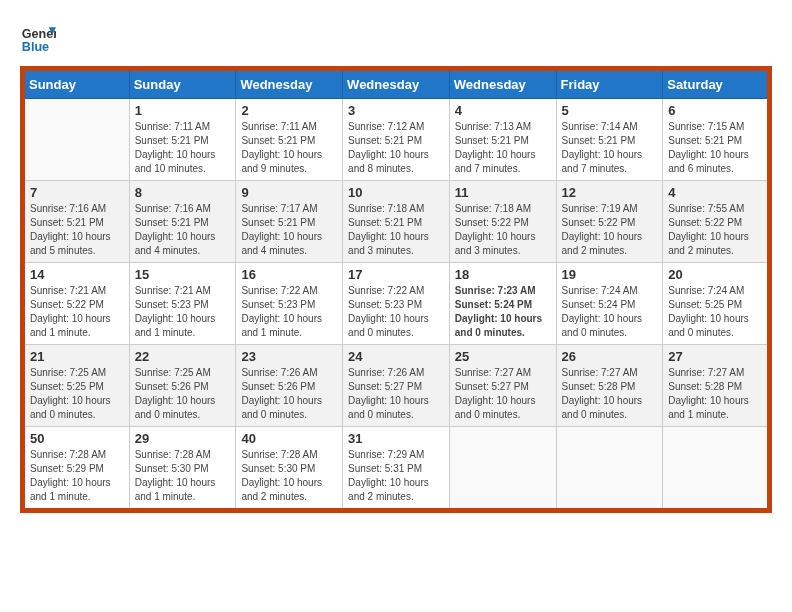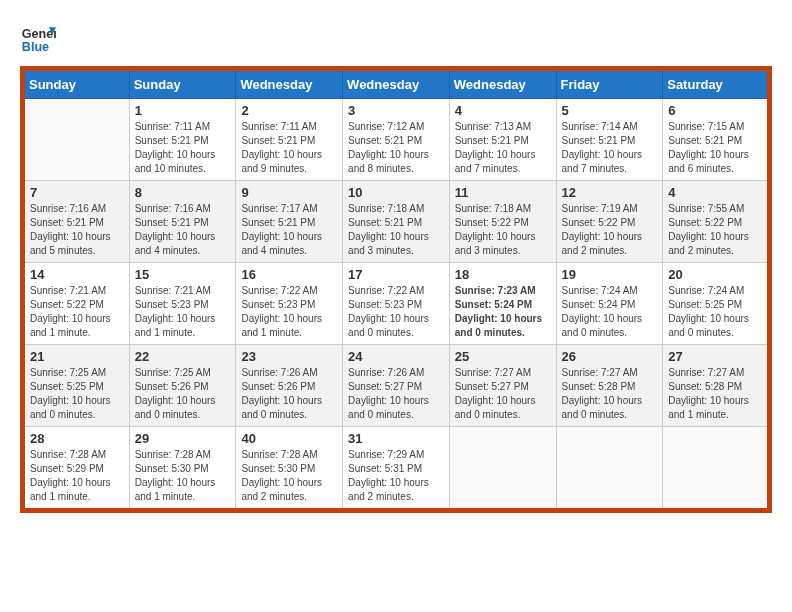--- a/index.html
+++ b/index.html
@@ -306,21 +306,21 @@
         <td>
           <span class="day-number">27</span>
           <div class="day-info" style="white-space: pre-line;">Sunrise: 7:27 AM
 Sunset: 5:28 PM
 Daylight: 10 hours
 and 1 minute.</div>
         </td>
       </tr>
       <tr>
         <td>
-          <span class="day-number">28</span>
+          <span class="day-number">50</span>
           <div class="day-info" style="white-space: pre-line;">Sunrise: 7:28 AM
 Sunset: 5:29 PM
 Daylight: 10 hours
 and 1 minute.</div>
         </td>
         <td>
           <span class="day-number">29</span>
           <div class="day-info" style="white-space: pre-line;">Sunrise: 7:28 AM
 Sunset: 5:30 PM
 Daylight: 10 hours

